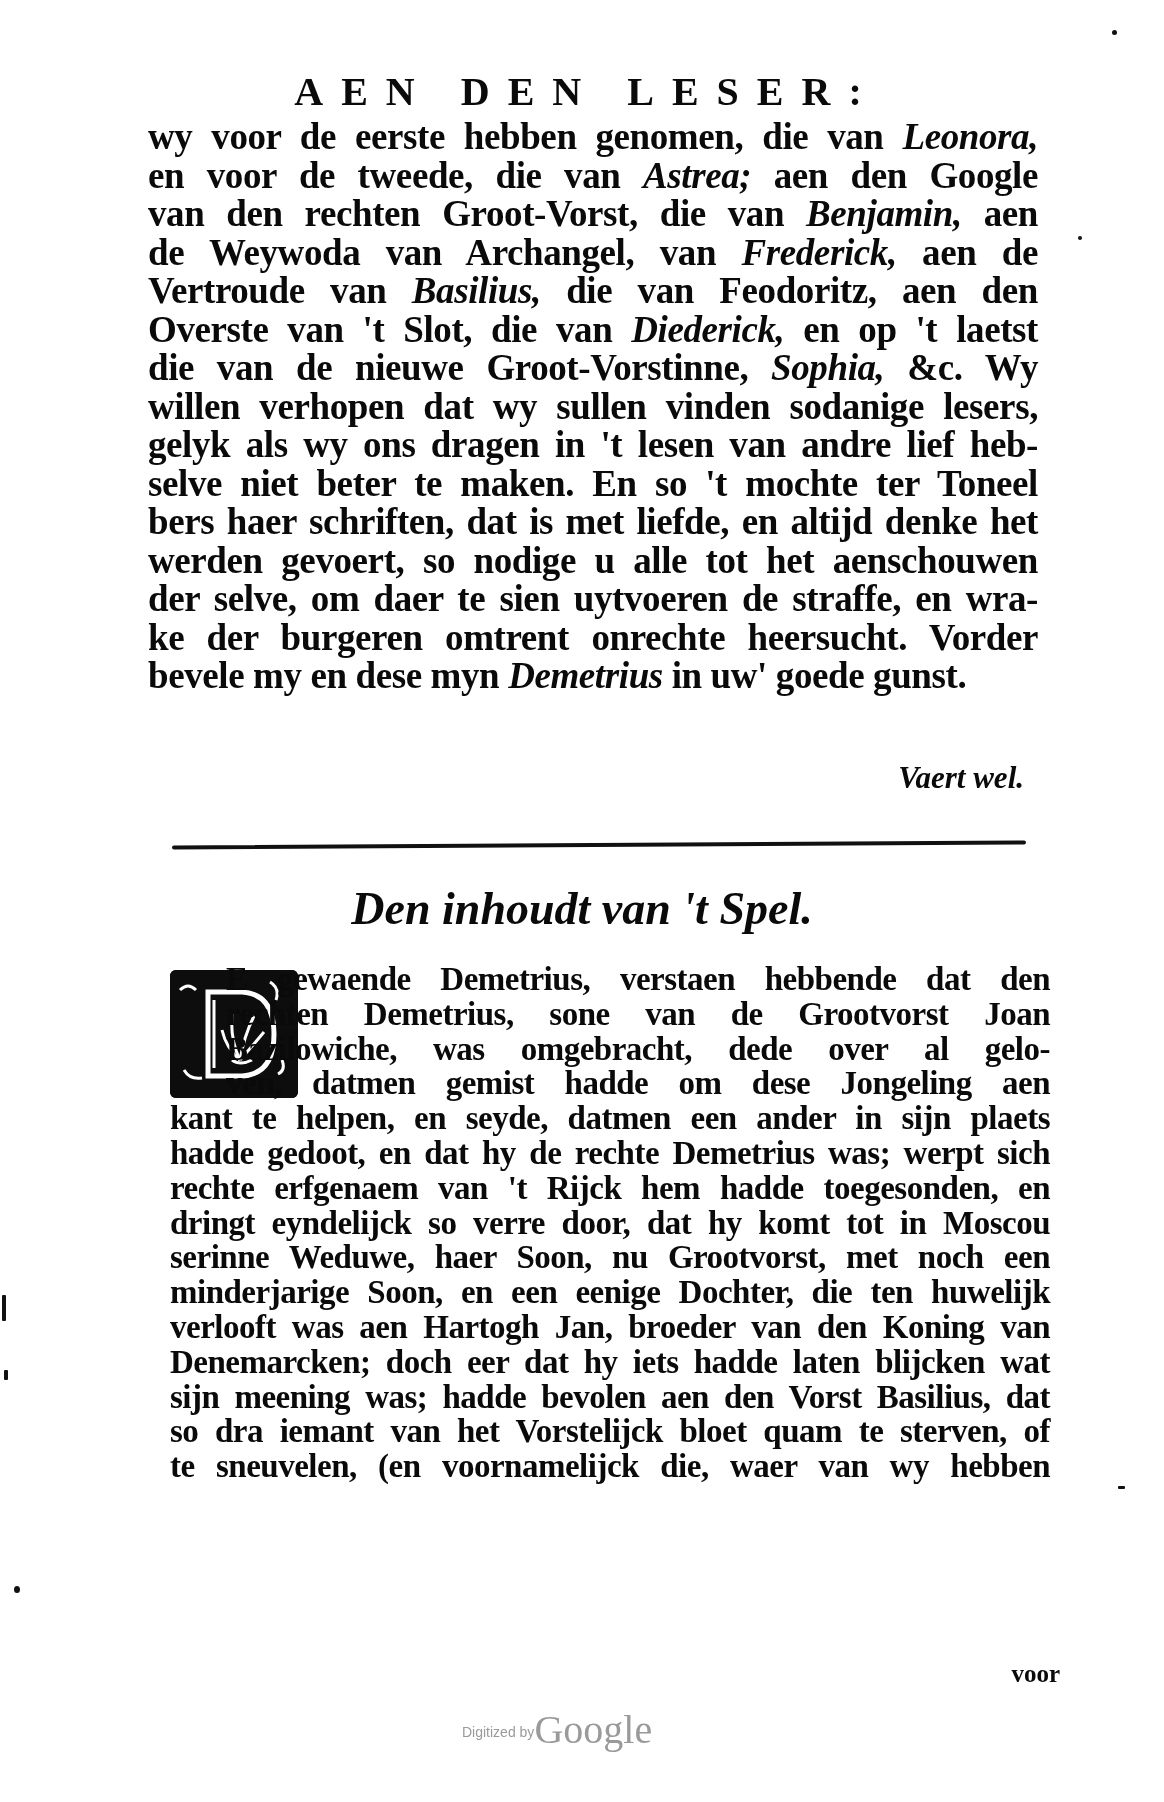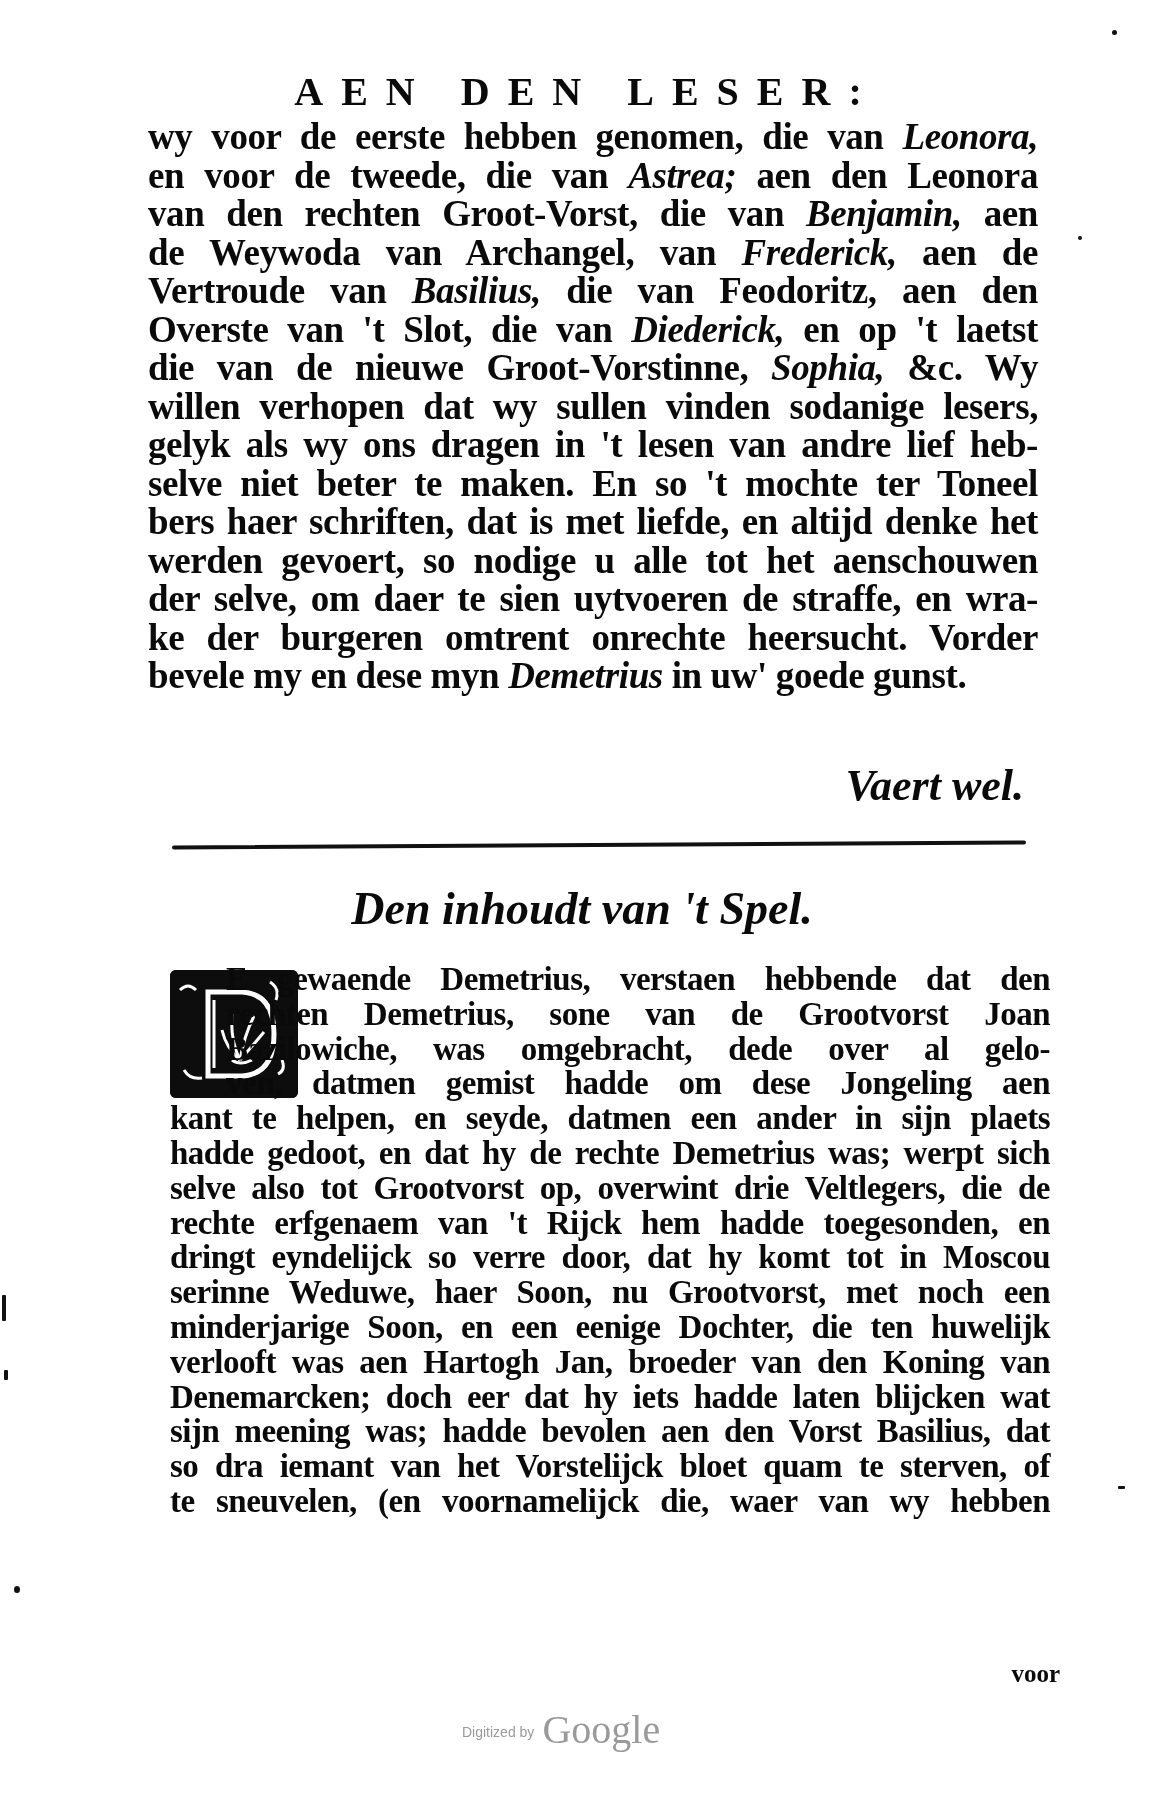--- a/index.html
+++ b/index.html
@@ -6,47 +6,47 @@
   body { width: 1164px; height: 1802px; position: relative; overflow: hidden;
          font-family: "Liberation Serif", "DejaVu Serif", serif; color: #0a0a0a; }
   .page { position: absolute; left: 0; top: 0; width: 1164px; height: 1802px; }
   .running-head { position: absolute; left: 0; width: 1164px; top: 72px; text-align: center;
                   font-size: 40px; letter-spacing: 18px; font-weight: bold; line-height: 1; padding-left: 10px; box-sizing: border-box; }
   .block { position: absolute; left: 148px; width: 890px; }
   .line { display: block; white-space: nowrap; font-size: 37px; line-height: 38.5px; font-weight: bold;
           text-align: justify; text-align-last: justify; letter-spacing: -0.4px; }
   .line.last { text-align-last: left; }
   .line i, .it { font-style: italic; }
-  .signoff { position: absolute; top: 760px; right: 140px; font-size: 44px; font-style: italic; font-weight: bold; }
+  .signoff { position: absolute; top: 760px; right: 140px; font-size: 31px; font-style: italic; font-weight: bold; }
   .rule { position: absolute; left: 172px; width: 854px; top: 843px; height: 4px; background: #111;
           transform: rotate(-0.35deg); border-radius: 2px; }
   .section-title { position: absolute; top: 882px; left: 0; width: 1164px; text-align: center;
                    font-size: 46px; font-style: italic; font-weight: bold; }
   .dropcap { position: absolute; left: 170px; top: 970px; width: 128px; height: 128px;
              background: #0d0d0d; border-radius: 6px; overflow: hidden; }
   .dropcap svg { width: 100%; height: 100%; display: block; }
   .block2 { position: absolute; top: 962px; left: 170px; width: 880px; }
   .block2 .line { font-size: 33px; line-height: 34.8px; letter-spacing: -0.5px; }
   .block2 .indent { margin-left: 56px; }
   .catchword { position: absolute; top: 1660px; right: 104px; font-size: 25px; font-weight: bold; }
   .watermark { position: absolute; top: 1706px; left: 462px; color: #9a9a9a; white-space: nowrap; }
-  .watermark .small { font-family: "Liberation Sans", sans-serif; font-size: 14px; vertical-align: 6px; margin-right: 8px; }
+  .watermark .small { font-family: "Liberation Sans", sans-serif; font-size: 14px; vertical-align: 6px; margin-right: 0; }
   .watermark .big { font-family: Liberation Serif, serif; font-size: 40px; }
   .specks span { position: absolute; background: #111; border-radius: 50%; }
 </style>
 </head>
 <body>
 
 <div class="page">
 
   <div class="running-head">AEN DEN LESER:</div>
 
   <div class="block" style="top:118px;" id="preface">
       <span class="line"><span>wy voor de eerste hebben genomen, die van </span><i>Leonora,</i></span>
-      <span class="line"><span>en voor de tweede, die van </span><i>Astrea;</i><span> aen den Leonora</span></span>
+      <span class="line"><span>en voor de tweede, die van </span><i>Astrea;</i><span> aen den Google</span></span>
       <span class="line"><span>van den rechten Groot-Vorst, die van </span><i>Benjamin,</i><span> aen</span></span>
       <span class="line"><span>de Weywoda van Archangel, van </span><i>Frederick,</i><span> aen de</span></span>
       <span class="line"><span>Vertroude van </span><i>Basilius,</i><span> die van Feodoritz, aen den</span></span>
       <span class="line"><span>Overste van 't Slot, die van </span><i>Diederick,</i><span> en op 't laetst</span></span>
       <span class="line"><span>die van de nieuwe Groot-Vorstinne, </span><i>Sophia,</i><span> &amp;c. Wy</span></span>
       <span class="line"><span>willen verhopen dat wy sullen vinden sodanige lesers,</span></span>
       <span class="line"><span>gelyk als wy ons dragen in 't lesen van andre lief heb-</span></span>
       <span class="line"><span>selve niet beter te maken.  En so 't mochte ter Toneel</span></span>
       <span class="line"><span>bers haer schriften, dat is met liefde, en altijd denke het</span></span>
       <span class="line"><span>werden gevoert, so nodige u alle tot het aenschouwen</span></span>
@@ -77,21 +77,20 @@
     </svg>
   </div>
 
   <div class="block2" id="summary">
       <span class="line indent">E gewaende Demetrius, verstaen hebbende dat den</span>
       <span class="line indent">rechten Demetrius, sone van de Grootvorst Joan</span>
       <span class="line indent">Bazilowiche, was omgebracht, dede over al gelo-</span>
       <span class="line indent">ven, datmen gemist hadde om dese Jongeling aen</span>
       <span class="line">kant te helpen, en seyde, datmen een ander in sijn plaets</span>
       <span class="line">hadde gedoot, en dat hy de rechte Demetrius was; werpt sich</span>
-      <span class="line">selve also tot Grootvorst op, overwint drie Veltlegers, die de</span>
       <span class="line">rechte erfgenaem van 't Rijck hem hadde toegesonden, en</span>
       <span class="line">dringt eyndelijck so verre door, dat hy komt tot in Moscou</span>
       <span class="line">serinne Weduwe, haer Soon, nu Grootvorst, met noch een</span>
       <span class="line">minderjarige Soon, en een eenige Dochter, die ten huwelijk</span>
       <span class="line">verlooft was aen Hartogh Jan, broeder van den Koning van</span>
       <span class="line">Denemarcken; doch eer dat hy iets hadde laten blijcken wat</span>
       <span class="line">sijn meening was; hadde bevolen aen den Vorst Basilius, dat</span>
       <span class="line">so dra iemant van het Vorstelijck bloet quam te sterven, of</span>
       <span class="line">te sneuvelen, (en voornamelijck die, waer van wy hebben</span>
     </div>

